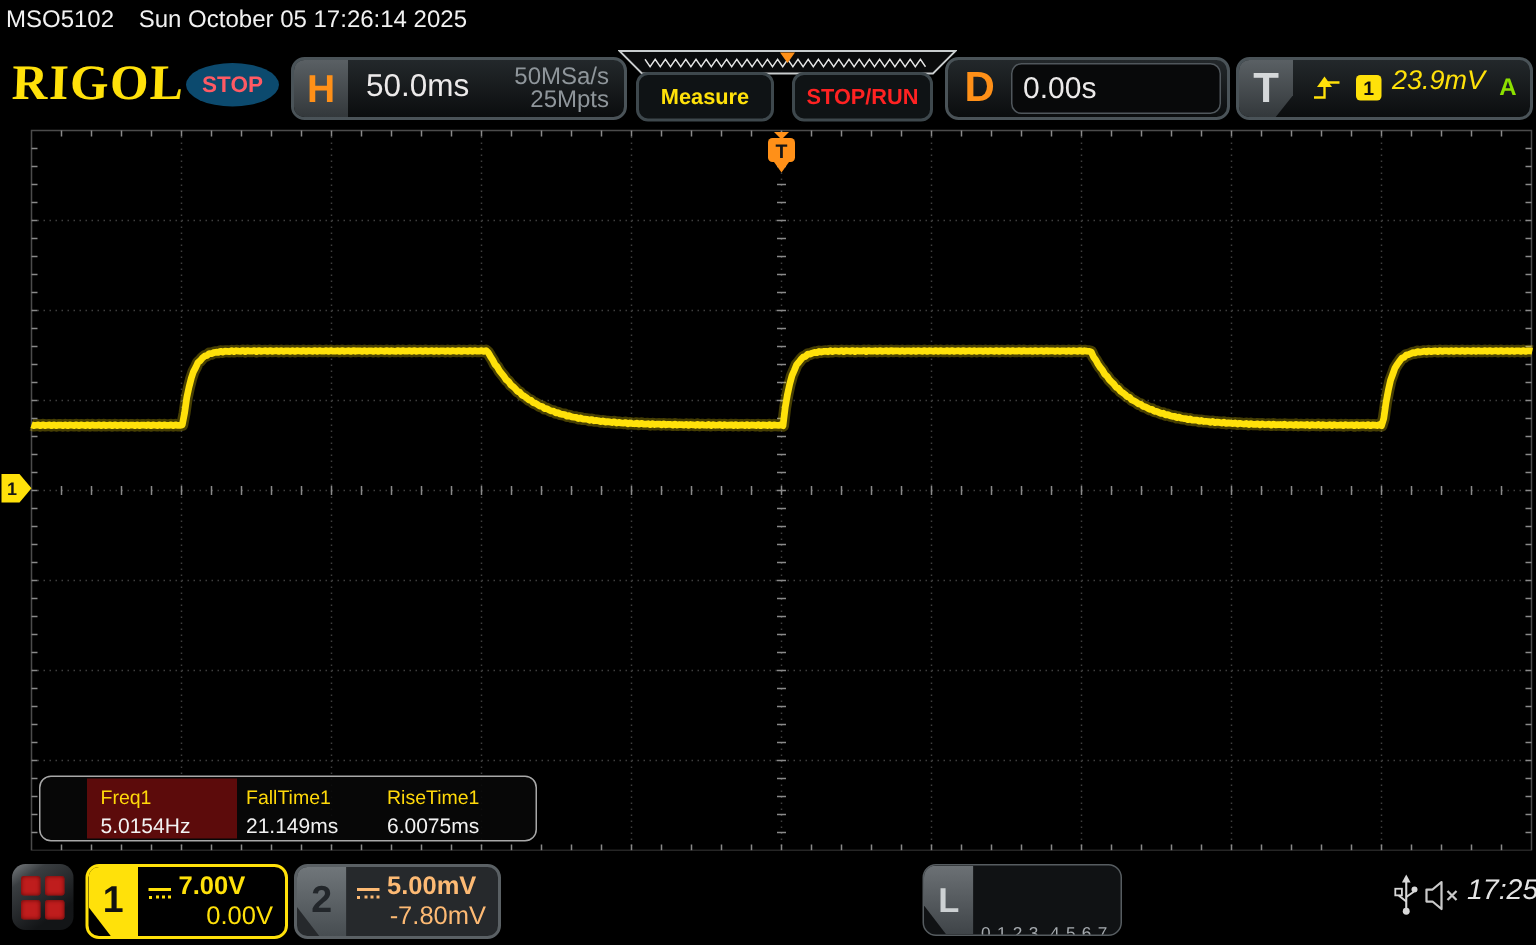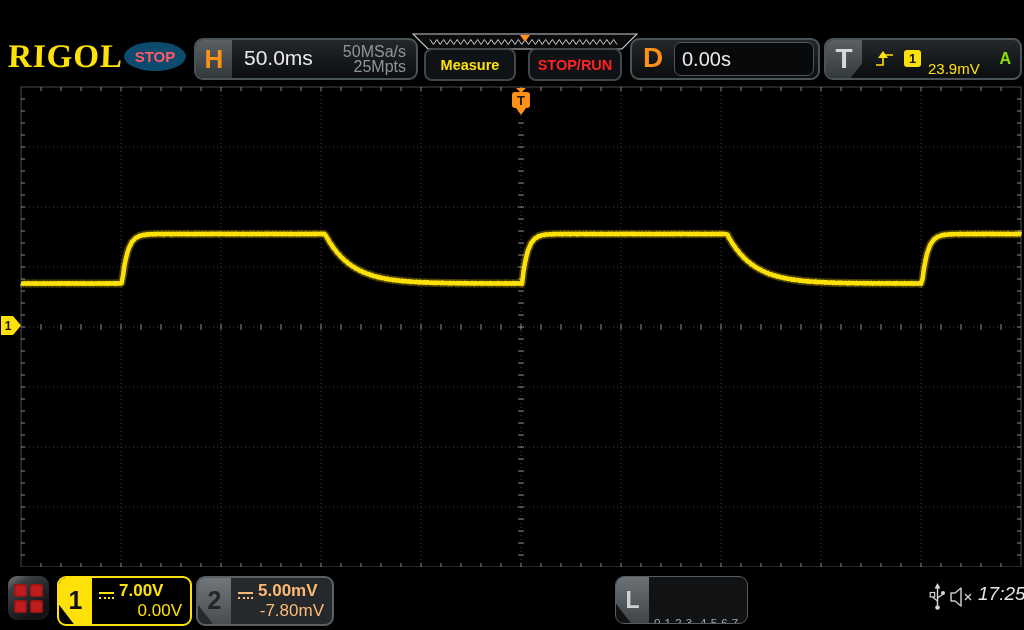--- a/index.html
+++ b/index.html
@@ -33,21 +33,21 @@
   .d-label{position:absolute;left:11px;top:2px;font-size:28px;font-weight:bold;color:#ff9018;}
   .d-inner{position:absolute;left:42px;top:2px;right:4px;bottom:2px;background:#08090a;border:1px solid #50575c;
         border-radius:7px;color:#eceaea;font-size:20px;line-height:32px;padding-left:7px;}
   .t-box{left:824px;top:10px;width:194px;height:38px;}
   .t-tab{position:absolute;left:0;top:0;width:36px;height:100%;background:linear-gradient(#5a6064,#33383b);
         border-radius:7px 0 0 7px;color:#d5d8da;font-weight:bold;font-size:28px;text-align:center;line-height:37px;
         clip-path:polygon(0 0,100% 0,100% 62%,68% 100%,0 100%);}
   .slope-icon{position:absolute;left:48px;top:9px;}
   .src-badge{position:absolute;left:78px;top:10px;width:17px;height:17px;background:#ffe10a;border-radius:3px;
         color:#111;font-size:13px;font-weight:bold;text-align:center;line-height:17px;}
-  .t-level{position:absolute;left:102px;top:20px;font-size:15px;color:#ffe10a;}
+  .t-level{position:absolute;left:102px;top:3px;font-size:18px;color:#ffe10a;font-style:italic;}
   .t-mode{position:absolute;right:9px;top:10px;font-size:16px;font-weight:bold;color:#8ce000;}
 
   
   #scope-svg{position:absolute;left:0;top:0;width:1024px;height:630px;}
 
   
   .meas-box{position:absolute;left:26px;top:517px;width:330px;height:42px;background:rgba(8,8,8,0.9);
         border:1px solid #a8a8a8;border-radius:8px;}
   .meas-hl{position:absolute;left:31px;top:1px;width:100px;height:40px;background:#5c0b0b;}
   .meas-item{position:absolute;top:6px;}
@@ -85,20 +85,24 @@
         white-space:pre;letter-spacing:0.5px;}
   .usb-icon{position:absolute;left:929px;top:15px;}
   .spk-icon{position:absolute;left:948px;top:18px;}
   .clock{position:absolute;left:978px;top:16px;font-size:19px;color:#e4e4e4;font-style:italic;}
 </style>
 </head>
 <body>
 
 <div class="screen">
 
+  <div class="titlebar">
+    <span class="model">MSO5102</span>
+    <span class="dt">Sun October 05 17:26:14 2025</span>
+  </div>
 
   <div class="header">
     <div class="logo">RIGOL</div>
     <div class="stop-badge">STOP</div>
 
     <div class="hdr-box h-box">
       <div class="h-tab">H</div>
       <div class="h-tb">50.0ms</div>
       <div class="h-rates">
         <div>50MSa/s</div>
@@ -425,20 +429,35 @@
     <rect x="512" y="92" width="18" height="16" rx="3" fill="#ff9018"></rect>
     <text x="521" y="105" font-size="13" font-weight="bold" fill="#161616" text-anchor="middle" font-family="Liberation Sans, sans-serif">T</text>
     <path d="M516 108 L526 108 L521 115 Z" fill="#ff9018"></path>
   </g>
       <g>
     <path d="M1 316 L13 316 L21 325.5 L13 335 L1 335 Z" fill="#ffe10a"></path>
     <text x="8" y="330" font-size="12" font-weight="bold" fill="#161616" text-anchor="middle" font-family="Liberation Sans, sans-serif">1</text>
   </g>
     </svg>
 
+  <div class="meas-box">
+    <div class="meas-hl"></div>
+    <div class="meas-item mi0">
+      <div class="ml">Freq1</div>
+      <div class="mv">5.0154Hz</div>
+    </div>
+    <div class="meas-item mi1">
+      <div class="ml">FallTime1</div>
+      <div class="mv">21.149ms</div>
+    </div>
+    <div class="meas-item mi2">
+      <div class="ml">RiseTime1</div>
+      <div class="mv">6.0075ms</div>
+    </div>
+  </div>
 
   <div class="bottombar">
     <div class="appgrid">
       <i></i>
         <i></i>
       <i></i>
         <i></i>
     </div>
 
     <div class="ch ch1">

